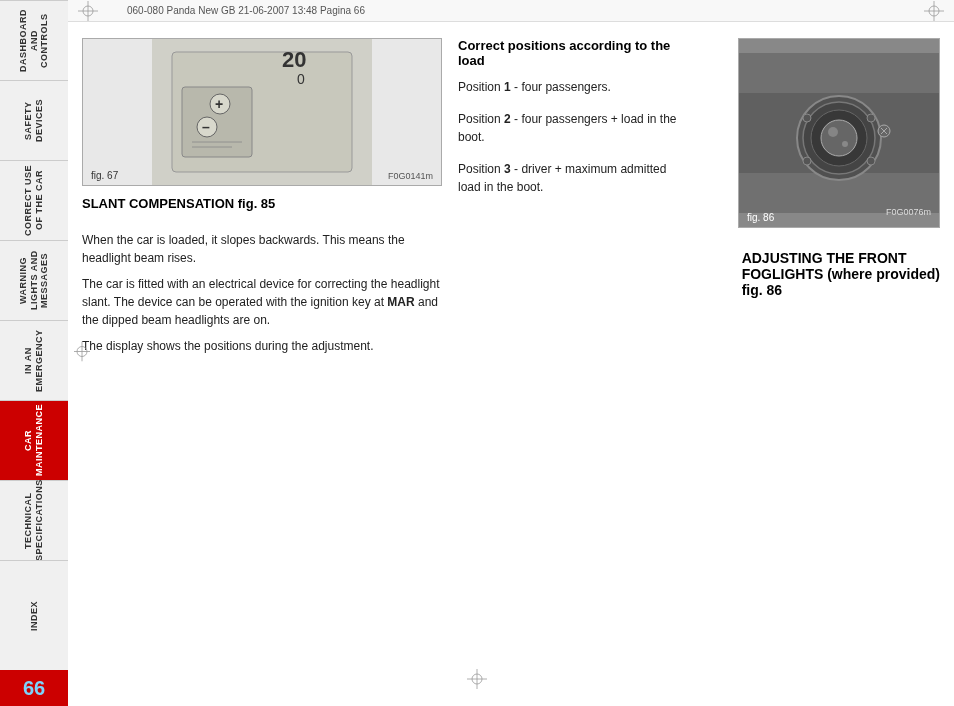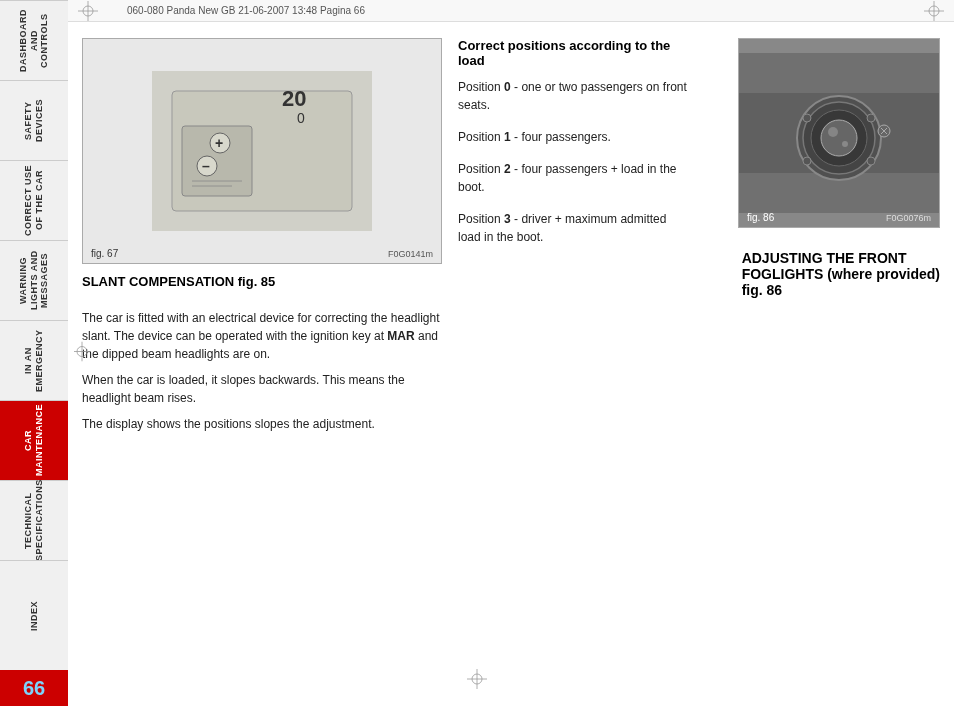--- a/index.html
+++ b/index.html
@@ -107,21 +107,21 @@
       display: flex;
       flex-direction: column;
       gap: 10px;
     }
 
     
     .figure-box {
       border: 1px solid #aaa;
       background: #e8e8e8;
       position: relative;
-      height: 226px;
+      height: 148px;
       overflow: hidden;
     }
 
     .figure-caption {
       position: absolute;
       bottom: 4px;
       left: 8px;
       font-size: 10px;
       color: #333;
     }
@@ -283,38 +283,35 @@
         </div>
         <span class="figure-caption">fig. 67</span>
         <span class="figure-code">F0G0141m</span>
       </div>
 
       <div class="text-section">
         <div class="section-title">
           <span>SLANT COMPENSATION fig. 85</span>
         </div>
         <p class="body-text">
+          When the car is loaded, it slopes backwards. This means the headlight beam rises.
+        </p>
+        <p class="body-text">
           The car is fitted with an electrical device for correcting the headlight slant. The device can be operated with the ignition key at <strong>MAR</strong> and the dipped beam headlights are on.
         </p>
         <p class="body-text">
-          When the car is loaded, it slopes backwards. This means the headlight beam rises.
-        </p>
-        <p class="body-text">
-          The display shows the positions slopes the adjustment.
+          The display shows the positions during the adjustment.
         </p>
       </div>
     </div>
 
     <div class="middle-column">
       <div class="middle-title">
         <span>Correct positions according to the load</span>
       </div>
-      <p class="body-text">
-        Position <strong>0</strong> - one or two passengers on front seats.
-      </p>
       <p class="body-text">
         Position <strong>1</strong> - four passengers.
       </p>
       <p class="body-text">
         Position <strong>2</strong> - four passengers + load in the boot.
       </p>
       <p class="body-text">
         Position <strong>3</strong> - driver + maximum admitted load in the boot.
       </p>
     </div>
@@ -342,21 +339,21 @@
             <circle cx="132" cy="65" r="4" fill="#555" stroke="#888" stroke-width="1"></circle>
             <circle cx="68" cy="108" r="4" fill="#555" stroke="#888" stroke-width="1"></circle>
             <circle cx="132" cy="108" r="4" fill="#555" stroke="#888" stroke-width="1"></circle>
 
             <circle cx="145" cy="78" r="6" fill="#666" stroke="#aaa" stroke-width="1"></circle>
             <line x1="142" y1="75" x2="148" y2="81" stroke="#aaa" stroke-width="1"></line>
             <line x1="148" y1="75" x2="142" y2="81" stroke="#aaa" stroke-width="1"></line>
           </svg>
         </div>
         <span class="figure-caption" style="position:absolute; bottom:4px; left:8px; font-size:10px; color:#fff;">fig. 86</span>
-        <span class="figure-code" style="position:absolute; bottom:4px; right:8px; font-size:9px; color:#ddd;">F0G0076m</span>
+        <span class="figure-code" style="position:absolute; bottom:10px; right:8px; font-size:9px; color:#ddd;">F0G0076m</span>
       </div>
 
       <div>
         <div class="right-section-title">
           ADJUSTING THE FRONT<br>FOGLIGHTS (where provided)<br>fig. 86
         </div>
       </div>
     </div>
 
   </div>

